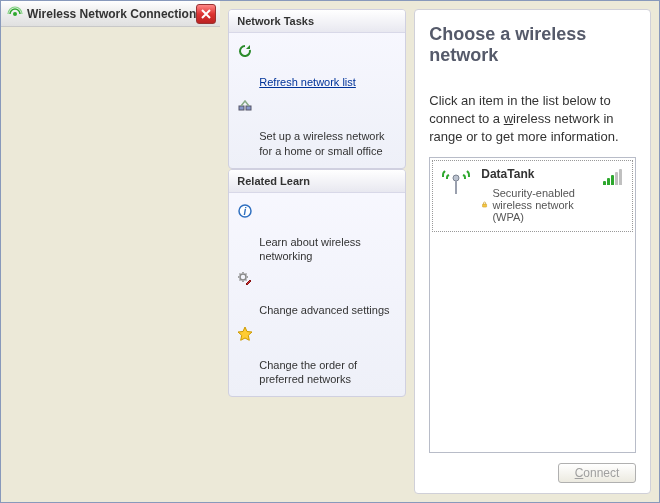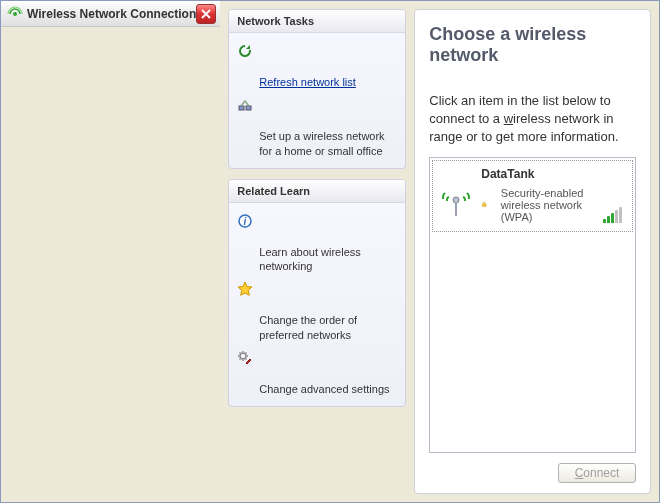--- a/index.html
+++ b/index.html
@@ -52,21 +52,20 @@
   .content {
     flex: 1;
     display: flex;
     padding: 8px;
     gap: 8px;
   }
   .sidebar {
     width: 178px;
     display: flex;
     flex-direction: column;
-    gap: 10px;
   }
   .panel {
     background: linear-gradient(to bottom, #f8f8ff 0%, #eef0f8 100%);
     border: 1px solid #d0d0e0;
     border-radius: 4px;
     overflow: hidden;
   }
   .panel-header {
     background: linear-gradient(to bottom, #ffffff 0%, #e8e8f0 100%);
     border-bottom: 1px solid #d8d8e8;
@@ -125,40 +124,40 @@
     border: 1px solid #b8bcc8;
     flex: 1;
     background: #fff;
     overflow: auto;
   }
   .network-item {
     border: 1px dotted #999;
     margin: 2px;
     padding: 6px 10px 8px 6px;
     display: flex;
-    align-items: flex-end;
+    align-items: flex-start;
     gap: 8px;
     cursor: pointer;
   }
   .net-icon {
     width: 34px; height: 34px;
     flex-shrink: 0;
     display: flex; align-items: center; justify-content: center;
   }
   .net-body { flex: 1; }
   .net-name {
     font-weight: bold;
     font-size: 12px;
     color: #333;
     margin-bottom: 6px;
   }
   .net-sec {
     display: flex;
     align-items: center;
-    gap: 13px;
+    gap: 4px;
     font-size: 11px;
     color: #555;
   }
   .lock-icon {
     width: 14px; height: 14px;
     display: flex; align-items: center; justify-content: center;
   }
   .signal {
     display: flex;
     align-items: flex-end;
@@ -254,34 +253,34 @@
               <svg viewBox="0 0 16 16">
                   <circle cx="8" cy="8" r="6" fill="#fff" stroke="#3070c0" stroke-width="1.5"></circle>
                   <text x="8" y="12" text-anchor="middle" font-size="10" font-weight="bold" font-style="italic" fill="#3070c0">i</text>
                 </svg>
             </span>
             <span class="task-label">Learn about wireless networking</span>
           </div>
           <div class="task-item">
             <span class="task-icon">
               <svg viewBox="0 0 16 16">
-                  <path d="M8 1l2 4.5 5 .5-3.7 3.3 1 5L8 12l-4.3 2.3 1-5L1 6l5-.5z" fill="#ffcc33" stroke="#cc9900"></path>
-                </svg>
-            </span>
-            <span class="task-label">Change the order of preferred networks</span>
-          </div>
-          <div class="task-item">
-            <span class="task-icon">
-              <svg viewBox="0 0 16 16">
                   <circle cx="6" cy="6" r="3" fill="none" stroke="#888" stroke-width="1.5"></circle>
                   <path d="M6 2v-1M6 11v-1M2 6h-1M11 6h-1M3.2 3.2l-.7-.7M9.5 9.5l-.7-.7M3.2 8.8l-.7.7M9.5 2.5l-.7.7" stroke="#888" stroke-width="1.5"></path>
                   <path d="M9 13l4-4 1 1-4 4z" fill="#c33" stroke="#811"></path>
                 </svg>
             </span>
             <span class="task-label">Change advanced settings</span>
+          </div>
+          <div class="task-item">
+            <span class="task-icon">
+              <svg viewBox="0 0 16 16">
+                  <path d="M8 1l2 4.5 5 .5-3.7 3.3 1 5L8 12l-4.3 2.3 1-5L1 6l5-.5z" fill="#ffcc33" stroke="#cc9900"></path>
+                </svg>
+            </span>
+            <span class="task-label">Change the order of preferred networks</span>
           </div>
         </div>
       </div>
 
     </div>
 
     <div class="main">
       <div class="main-title">Choose a wireless network</div>
       <div class="main-instructions">
         <span>Click an item in the list below to connect to a </span><span class="ul">w</span><span>ireless network in range or to get more information.</span>

